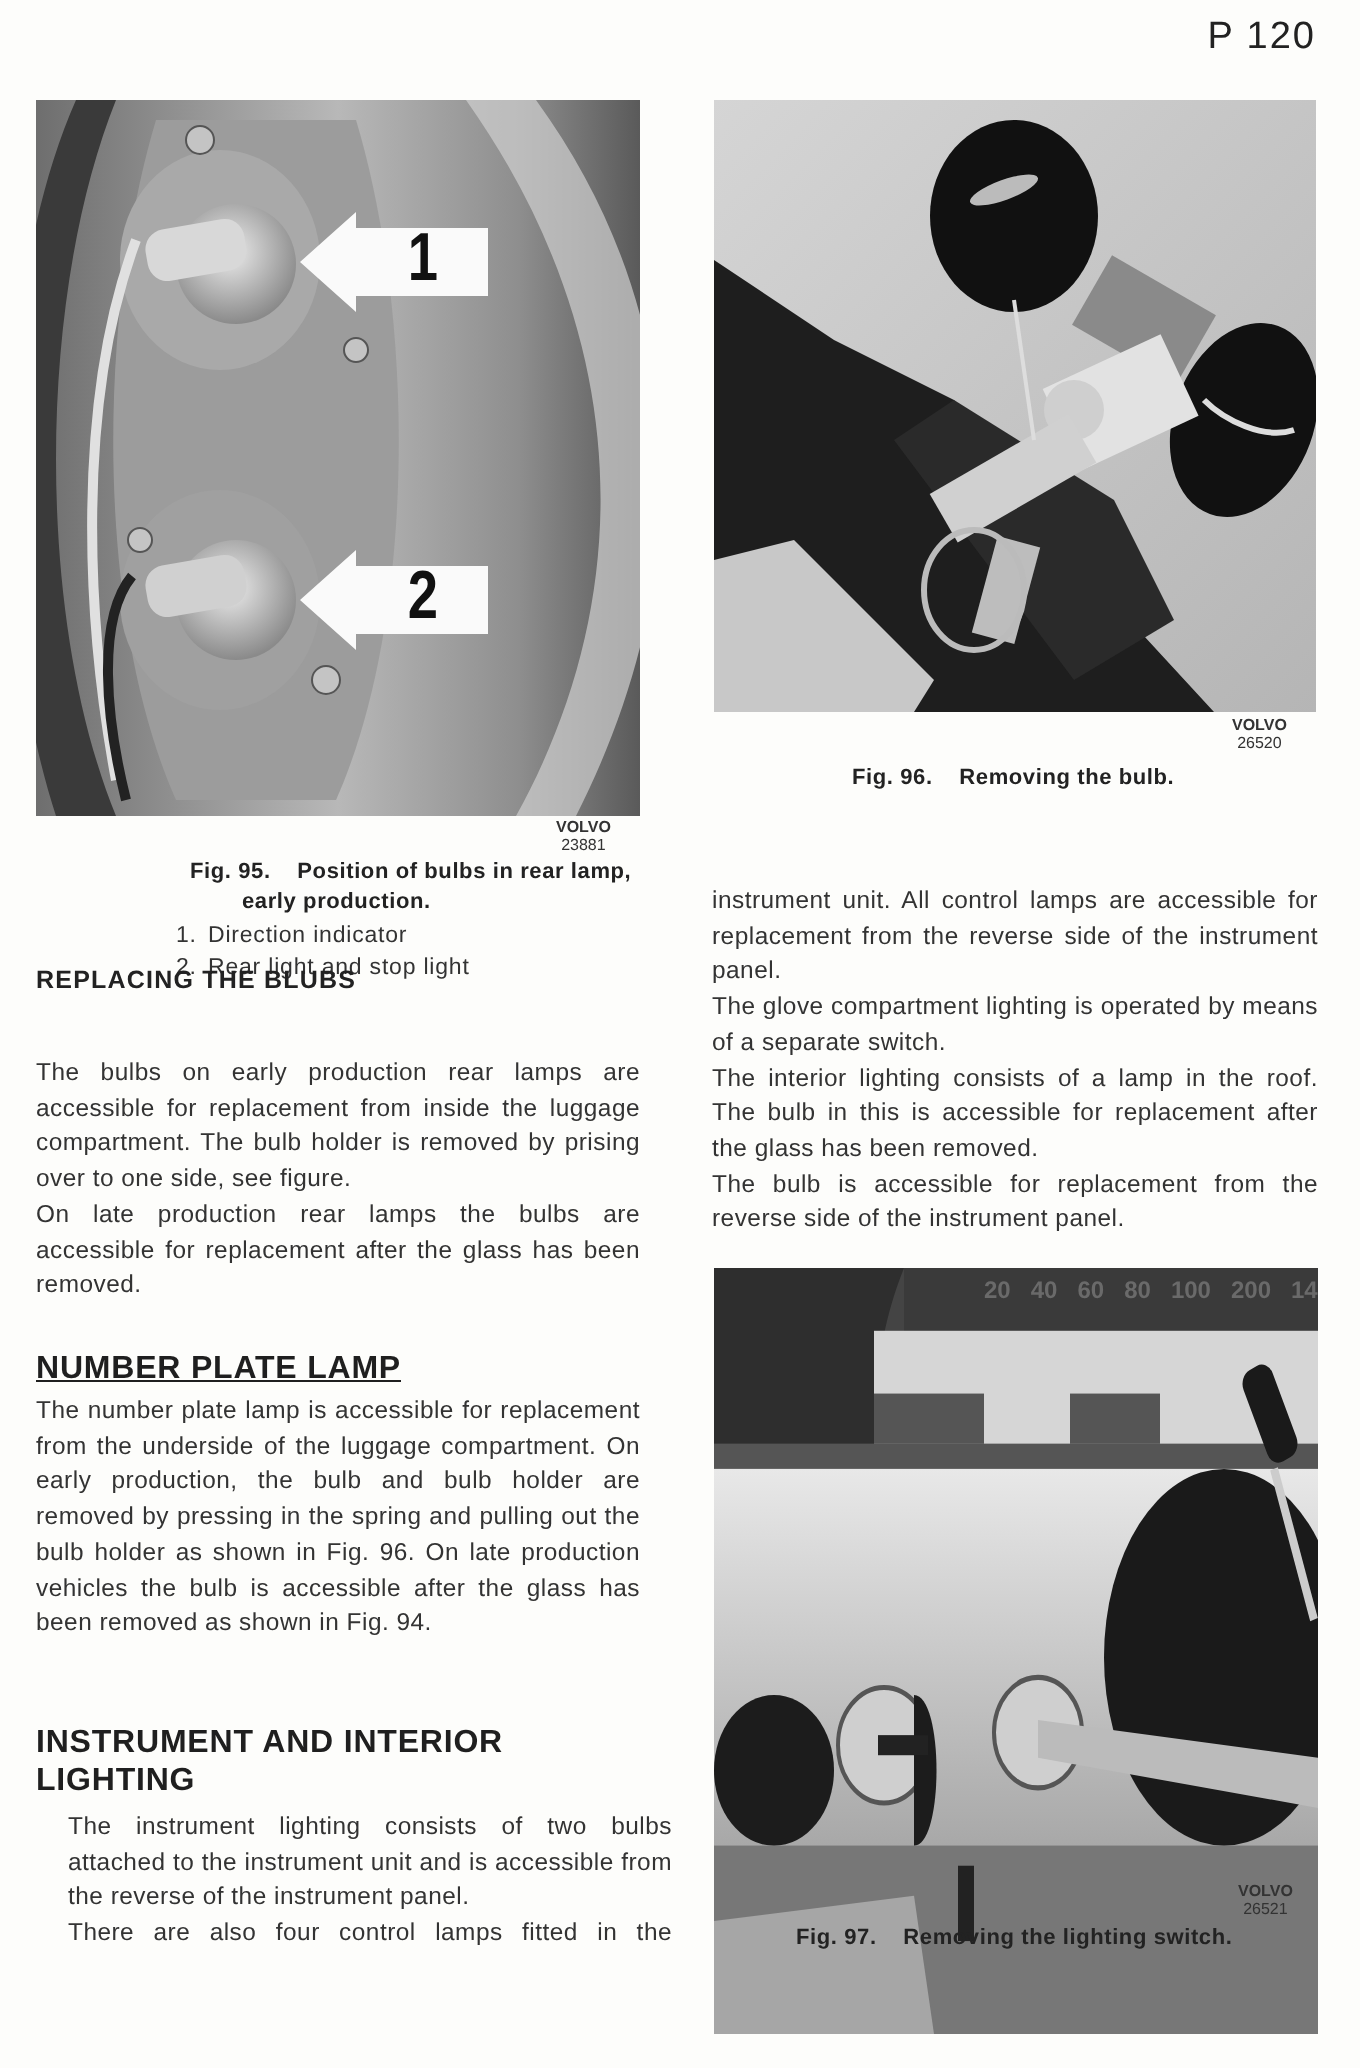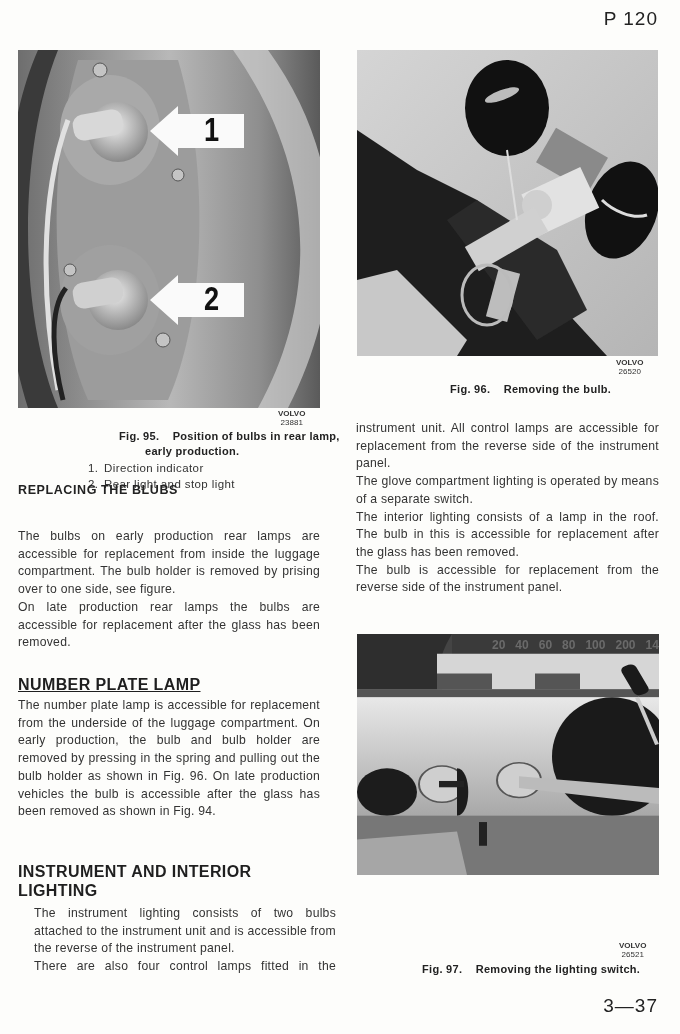--- a/index.html
+++ b/index.html
@@ -11,21 +11,21 @@
   .abs { position: absolute; }
   .page-ref { right: 22px; top: 8px; font-size: 19px; letter-spacing: 1px; color: #222; }
   .page-num { right: 22px; top: 995px; font-size: 19px; letter-spacing: 1px; color: #222; }
 
   .photo { position: absolute; overflow: hidden; background: #888; }
   .photo svg { display: block; width: 100%; height: 100%; }
 
   .fig-code { position: absolute; font-size: 8px; text-align: center; line-height: 9px; color: #333; font-weight: bold; }
   .fig-code .num { font-weight: normal; }
 
-  .caption { position: absolute; font-size: 11px; font-weight: bold; color: #222; letter-spacing: 0.3px; margin-left: 24px; }
+  .caption { position: absolute; font-size: 11px; font-weight: bold; color: #222; letter-spacing: 0.3px; }
   .caption .fig-label { margin-right: 10px; }
 
   .legend { position: absolute; left: 88px; top: 460px; font-size: 11.5px; line-height: 16px; color: #333; letter-spacing: 0.4px; }
   .legend .row span:first-child { display: inline-block; width: 16px; }
 
   .h-small { position: absolute; font-size: 12.5px; font-weight: bold; letter-spacing: 0.6px; color: #222; }
   .h-large { position: absolute; font-size: 16px; font-weight: bold; letter-spacing: 0.4px; color: #1f1f1f; line-height: 19px; }
   .para { position: absolute; font-size: 12.2px; line-height: 17.7px; text-align: justify; color: #333; letter-spacing: 0.25px; }
   .para p { margin: 0; }
 </style>
@@ -125,21 +125,21 @@
 </div>
 <div class="fig-code" style="left:616px; top:358px;">
   <div>VOLVO</div>
   <div class="num">26520</div>
 </div>
 <div class="caption" style="left:426px; top:383px;">
   <span class="fig-label">Fig. 96.</span>
   <span>Removing the bulb.</span>
 </div>
 
-<div class="photo" style="left:357px; top:634px; width:302px; height:241px;">
+<div class="photo" style="left:357px; top:634px; width:302px; height:383px;">
   <svg viewBox="0 0 302 305" preserveAspectRatio="none">
     <defs>
       <linearGradient id="g97panel" x1="0" x2="0" y1="0" y2="1">
         <stop offset="0" stop-color="#e8e8e8"></stop>
         <stop offset="1" stop-color="#a8a8a8"></stop>
       </linearGradient>
     </defs>
     <rect width="302" height="305" fill="#9a9a9a"></rect>
     <rect x="0" y="0" width="302" height="70" fill="#444"></rect>
     <path d="M0 0 L 95 0 C 80 30, 80 55, 85 70 L 0 70 Z" fill="#2e2e2e"></path>
@@ -194,18 +194,18 @@
 
 <div class="h-large" style="left:18px; top:862px;">
   <div>INSTRUMENT AND INTERIOR</div>
   <div>LIGHTING</div>
 </div>
 <div class="para" style="left:34px; top:905px; width:302px;">
   <p>The instrument lighting consists of two bulbs attached to the instrument unit and is accessible from the reverse of the instrument panel.</p>
   <p style="text-align-last: justify;">There are also four control lamps fitted in the</p>
 </div>
 
-<div class="para" style="left:356px; top:420px; width:303px;">
+<div class="para" style="left:356px; top:442px; width:303px;">
   <p>instrument unit. All control lamps are accessible for replacement from the reverse side of the instrument panel.</p>
   <p>The glove compartment lighting is operated by means of a separate switch.</p>
   <p>The interior lighting consists of a lamp in the roof. The bulb in this is accessible for replacement after the glass has been removed.</p>
   <p>The bulb is accessible for replacement from the reverse side of the instrument panel.</p>
 </div>
 
 </body></html>

